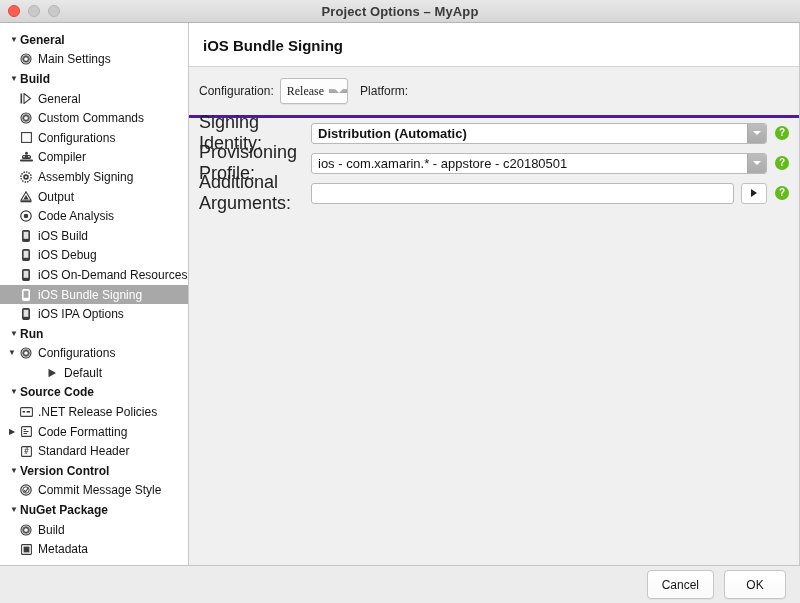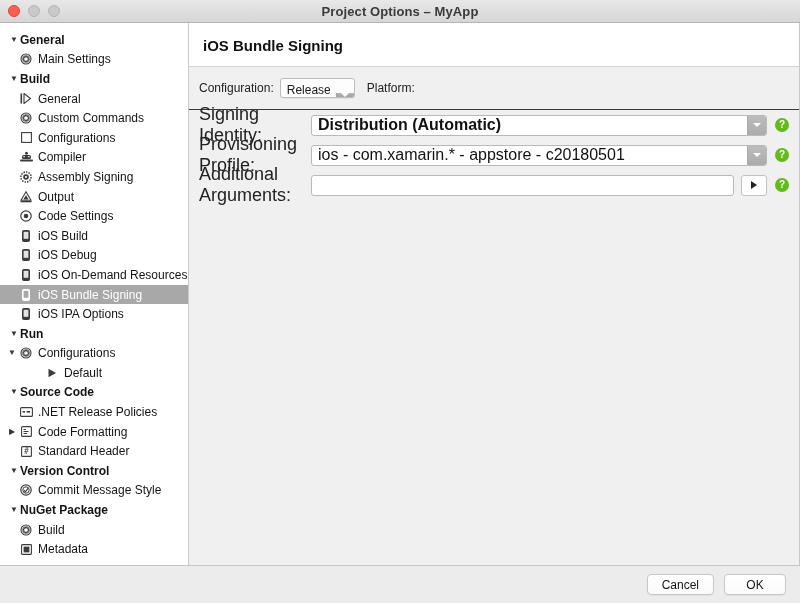--- a/index.html
+++ b/index.html
@@ -150,39 +150,40 @@
     flex: 1;
     background: #f0f0f0;
     padding: 0;
     overflow: hidden;
   }
 
   .cfg-row {
     display: flex;
     align-items: center;
     padding: 11px 0 11px 10px;
-    border-bottom: 1px solid #4c1d95;
+    border-bottom: 3px solid #4c1d95;
   }
   .cfg-label {
     font-size: 12px;
     color: #222;
     margin-right: 6px;
   }
 
   
   .popup {
     display: inline-flex;
-    align-items: flex-end;
-    height: 20px;
+    align-items: center;
+    height: 26px;
     background: #fdfdfd;
     border: 1px solid #bdbdbd;
     border-radius: 3px;
     box-shadow: 0 1px 0 rgba(0,0,0,0.05);
     overflow: hidden;
     box-sizing: border-box;
+    font-family: Liberation Serif, serif;
   }
   .popup .pv {
     display: flex;
     align-items: center;
     padding: 0 5px 0 6px;
     font-size: 12px;
     color: #1a1a1a;
     white-space: nowrap;
   }
   .popup .parrow {
@@ -226,21 +227,21 @@
     border: 1px solid #b9b9b9;
     border-radius: 3px;
     overflow: hidden;
     box-sizing: border-box;
   }
   .combo .cval {
     flex: 1;
     display: flex;
     align-items: center;
     padding: 0 6px;
-    font-size: 16px;
+    font-size: 13px;
     color: #121212;
     white-space: nowrap;
     overflow: hidden;
   }
   .combo .cval.bold { font-weight: bold; }
   .combo .carrow {
     width: 18px;
     min-width: 18px;
     background: linear-gradient(to bottom, #bdbdbd, #ababab);
     display: flex;
@@ -330,21 +331,21 @@
     border-top: 1px solid #c4c4c4;
     display: flex;
     align-items: center;
     justify-content: flex-end;
     padding-right: 14px;
     gap: 10px;
     box-sizing: border-box;
   }
   .pushbtn {
     min-width: 62px;
-    height: 21px;
+    height: 29px;
     padding: 0 14px;
     background: linear-gradient(to bottom, #ffffff, #fafafa);
     border: 1px solid #c6c6c6;
     border-radius: 4px;
     font-size: 12px;
     color: #161616;
     display: flex;
     align-items: center;
     justify-content: center;
     box-shadow: 0 1px 0 rgba(0,0,0,0.04);
@@ -455,21 +456,21 @@
           <span class="lbl">Output</span>
         </div>
         <div class="row ind-1">
           <span class="disc"></span>
           <span class="ico">
             <svg width="12" height="12" viewBox="0 0 12 12">
               <circle cx="6" cy="6" r="5.2" fill="none" stroke="#3c3c3c" stroke-width="1.2"></circle>
               <circle cx="6" cy="6" r="2.3" fill="#3c3c3c"></circle>
             </svg>
           </span>
-          <span class="lbl">Code Settings</span>
+          <span class="lbl">Code Analysis</span>
         </div>
         <div class="row ind-1">
           <span class="disc"></span>
           <span class="ico">
             <svg width="8" height="12" viewBox="0 0 8 12">
               <rect x="0.5" y="0.5" width="7" height="11" rx="1" fill="#3c3c3c" stroke="#3c3c3c" stroke-width="1"></rect>
               <rect x="1.6" y="1.8" width="4.8" height="7" fill="#ffffff" opacity="0.85"></rect>
             </svg>
           </span>
           <span class="lbl">iOS Build</span>

